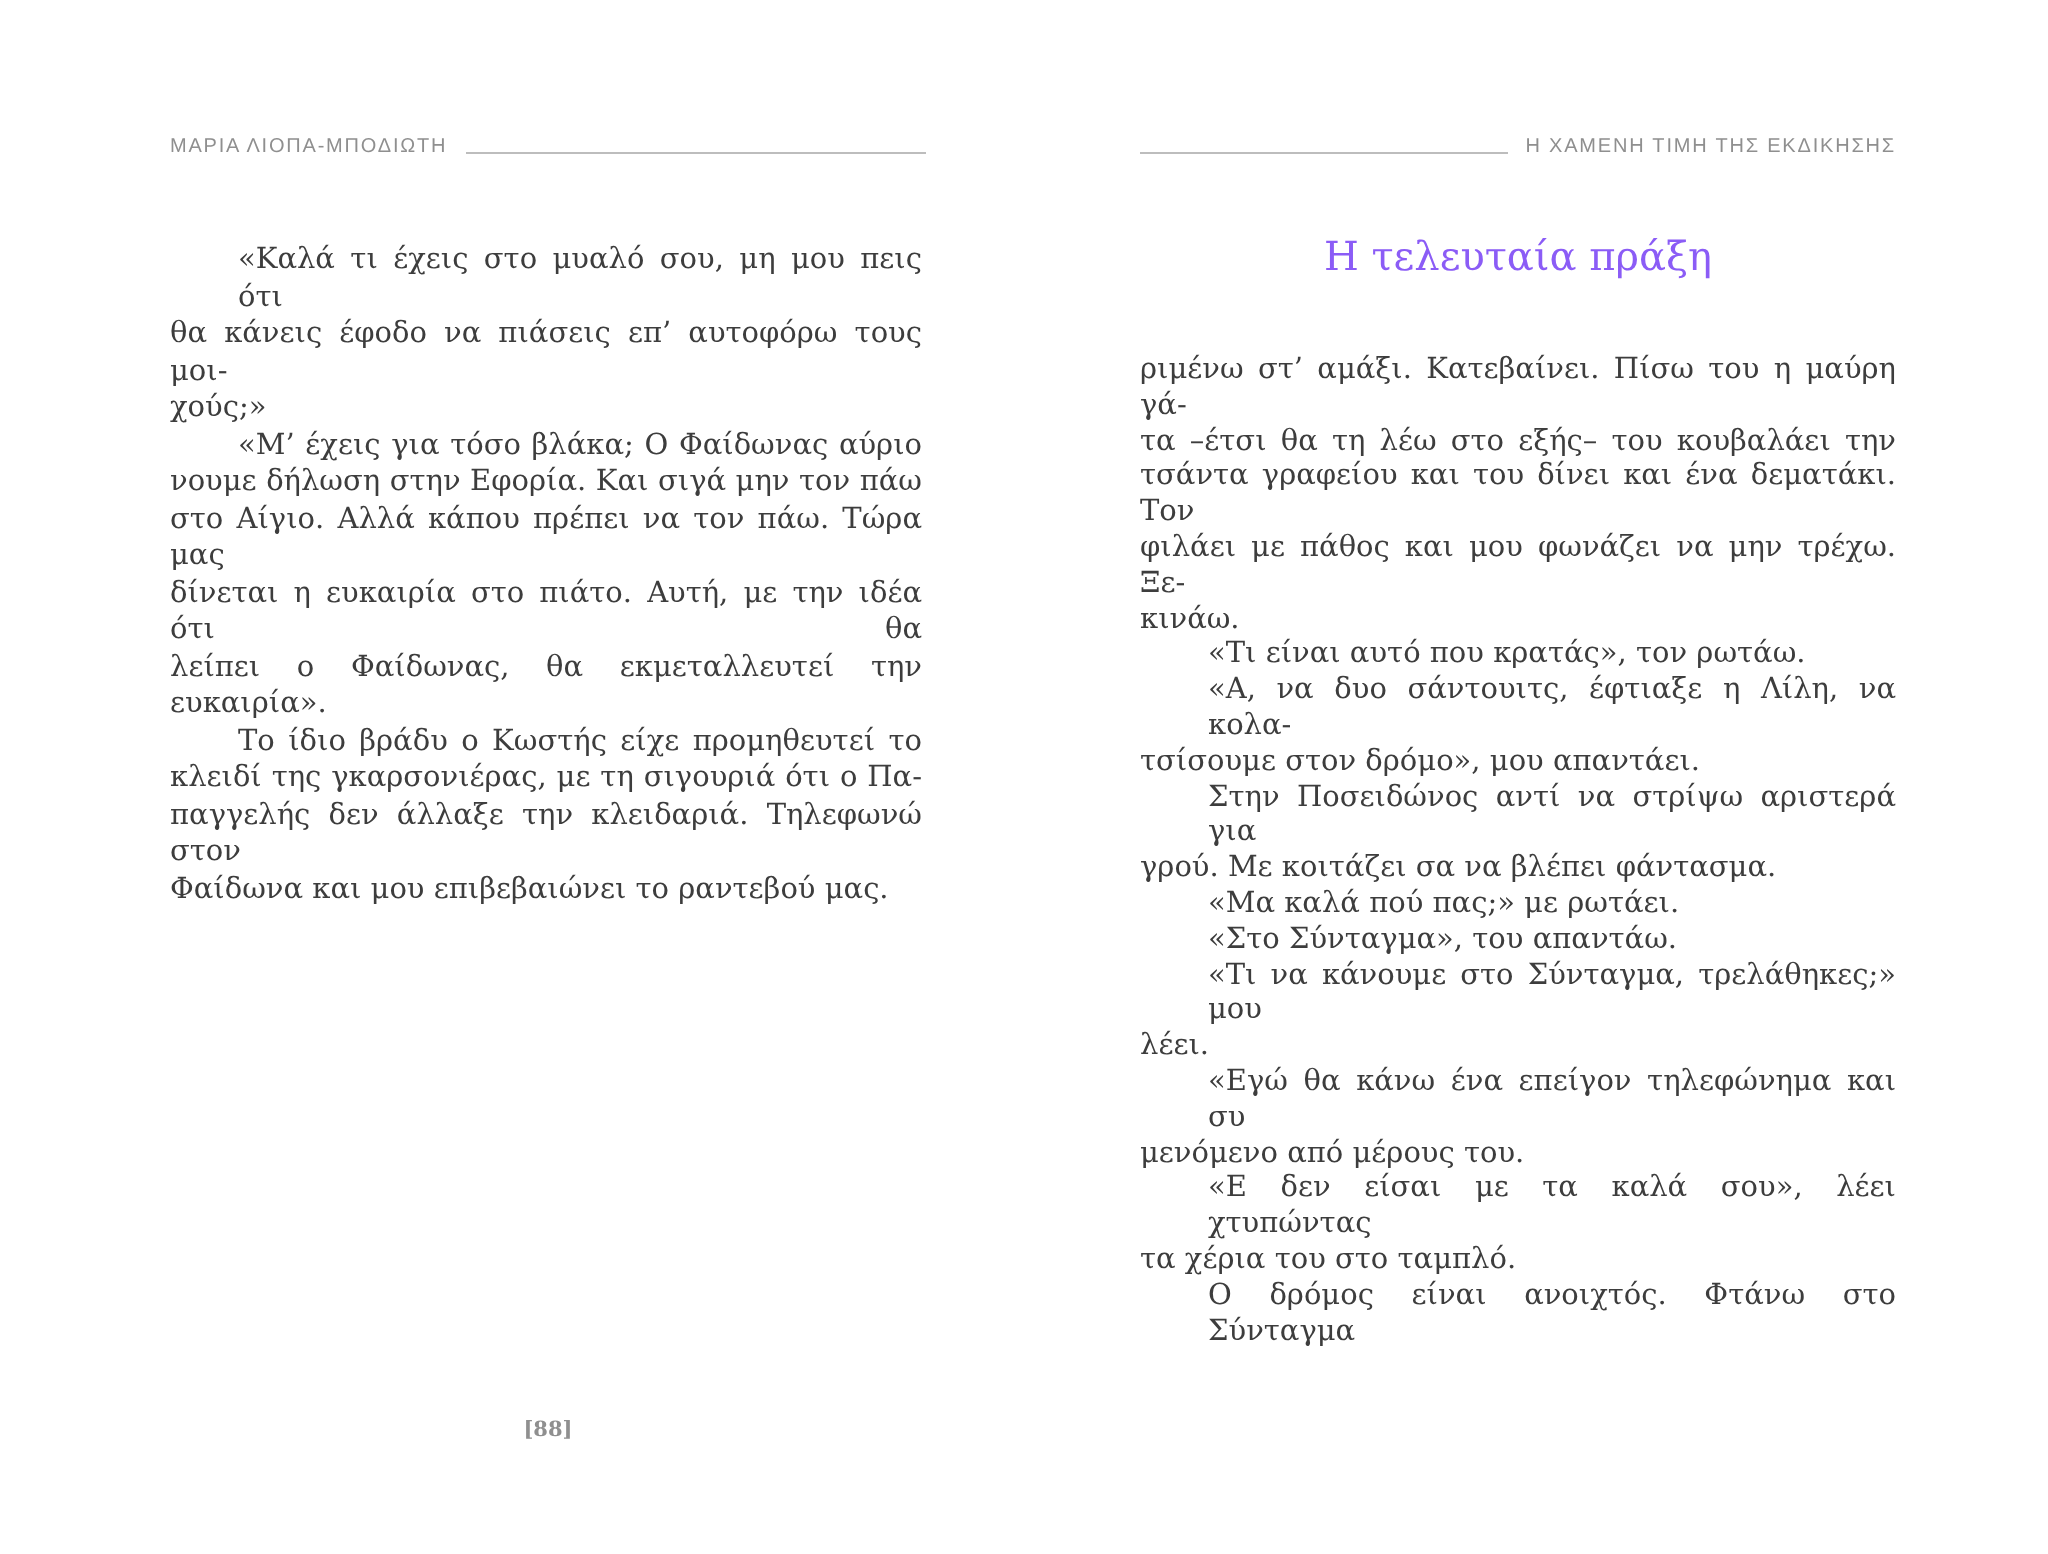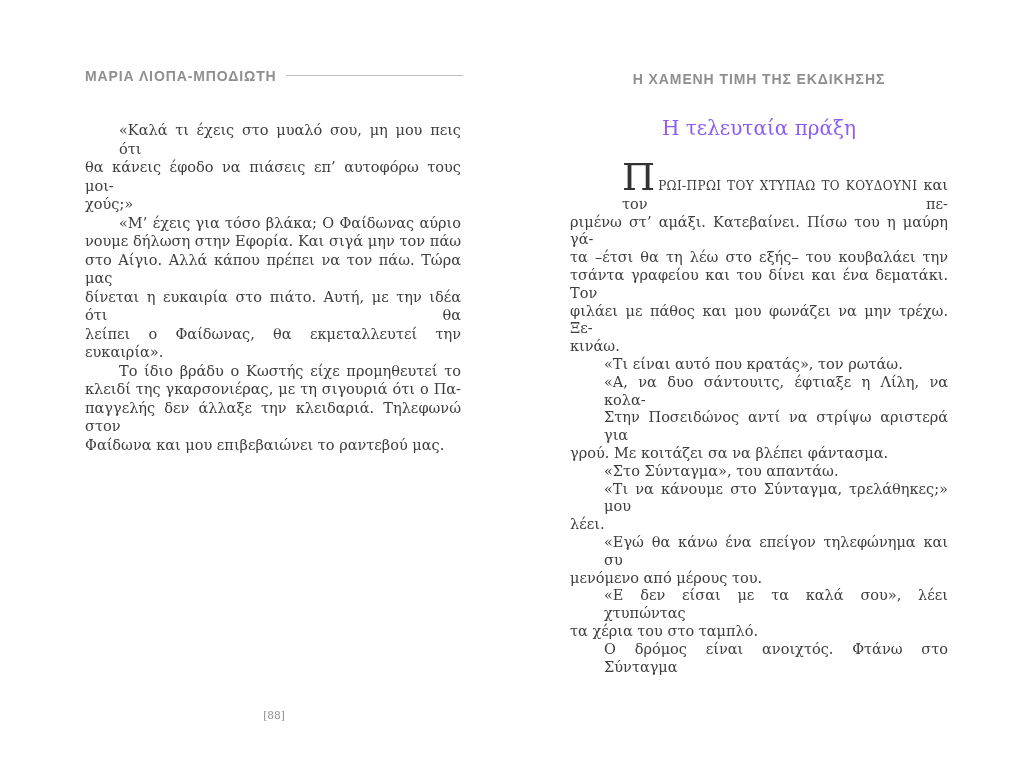--- a/index.html
+++ b/index.html
@@ -19,30 +19,29 @@
     background: var(--bg);
     overflow: hidden;
   }
 
   
   .running-header {
     position: absolute;
     top: 68px;
     width: 378px;
     display: flex;
-    align-items: center;
+    align-items: flex-end;
     font-family: "Liberation Sans", "DejaVu Sans", sans-serif;
-    font-size: 14px;
+    font-size: 10px;
     letter-spacing: 0.9px;
     color: var(--muted);
     white-space: nowrap;
-    font-weight: bold;
   }
   .running-header.left  { left: 85px; }
-  .running-header.right { left: 570px; flex-direction: column; }
+  .running-header.right { left: 570px; }
   .header-rule {
     flex: 1 1 auto;
     border-top: 1px solid var(--rule);
     margin-bottom: 2px;
   }
   .running-header.left  .header-rule { margin-left: 9px; }
   .running-header.right .header-rule { margin-right: 9px; }
 
   
   .chapter-title {
@@ -85,20 +84,21 @@
   }
 
   
   .page-number {
     position: absolute;
     top: 709px;
     width: 378px;
     text-align: center;
     font-size: 10.5px;
     color: var(--muted);
+    font-weight: bold;
   }
   .page-number.left  { left: 85px; }
   .page-number.right { left: 570px; }
 </style>
 </head>
 <body>
 
 <div class="spread">
 
   <div class="running-header left">
@@ -122,30 +122,31 @@
       <div class="line last">λείπει ο Φαίδωνας, θα εκμεταλλευτεί την ευκαιρία».</div>
       <div class="line indent">Το ίδιο βράδυ ο Κωστής είχε προμηθευτεί το</div>
       <div class="line">κλειδί της γκαρσονιέρας, με τη σιγουριά ότι ο Πα-</div>
       <div class="line">παγγελής δεν άλλαξε την κλειδαριά. Τηλεφωνώ στον</div>
       <div class="line last">Φαίδωνα και μου επιβεβαιώνει το ραντεβού μας.</div>
     </div>
 
   <div class="chapter-title">Η τελευταία πράξη</div>
 
   <div class="body-text right" id="right-body">
-      <div class="line lead-line"><span class="lead-initial">Π</span><span class="lead-smallcaps">ΡΩΙ-ΠΡΩΙ ΤΟΥ ΧΤΥΠΑΩ ΤΟ ΚΟΥΔΟΥΝΙ</span> και τον πε-</div>
       <div class="line">ριμένω στ’ αμάξι. Κατεβαίνει. Πίσω του η μαύρη γά-</div>
       <div class="line">τα –έτσι θα τη λέω στο εξής– του κουβαλάει την</div>
       <div class="line">τσάντα γραφείου και του δίνει και ένα δεματάκι. Τον</div>
       <div class="line">φιλάει με πάθος και μου φωνάζει να μην τρέχω. Ξε-</div>
       <div class="line last">κινάω.</div>
       <div class="line indent last">«Τι είναι αυτό που κρατάς», τον ρωτάω.</div>
       <div class="line indent">«Α, να δυο σάντουιτς, έφτιαξε η Λίλη, να κολα-</div>
+      <div class="line last">τσίσουμε στον δρόμο», μου απαντάει.</div>
       <div class="line indent">Στην Ποσειδώνος αντί να στρίψω αριστερά για</div>
       <div class="line last">γρού. Με κοιτάζει σα να βλέπει φάντασμα.</div>
+      <div class="line indent last">«Μα καλά πού πας;» με ρωτάει.</div>
       <div class="line indent last">«Στο Σύνταγμα», του απαντάω.</div>
       <div class="line indent">«Τι να κάνουμε στο Σύνταγμα, τρελάθηκες;» μου</div>
       <div class="line last">λέει.</div>
       <div class="line indent">«Εγώ θα κάνω ένα επείγον τηλεφώνημα και συ</div>
       <div class="line last">μενόμενο από μέρους του.</div>
       <div class="line indent">«Ε δεν είσαι με τα καλά σου», λέει χτυπώντας</div>
       <div class="line last">τα χέρια του στο ταμπλό.</div>
       <div class="line indent">Ο δρόμος είναι ανοιχτός. Φτάνω στο Σύνταγμα</div>
     </div>
 

